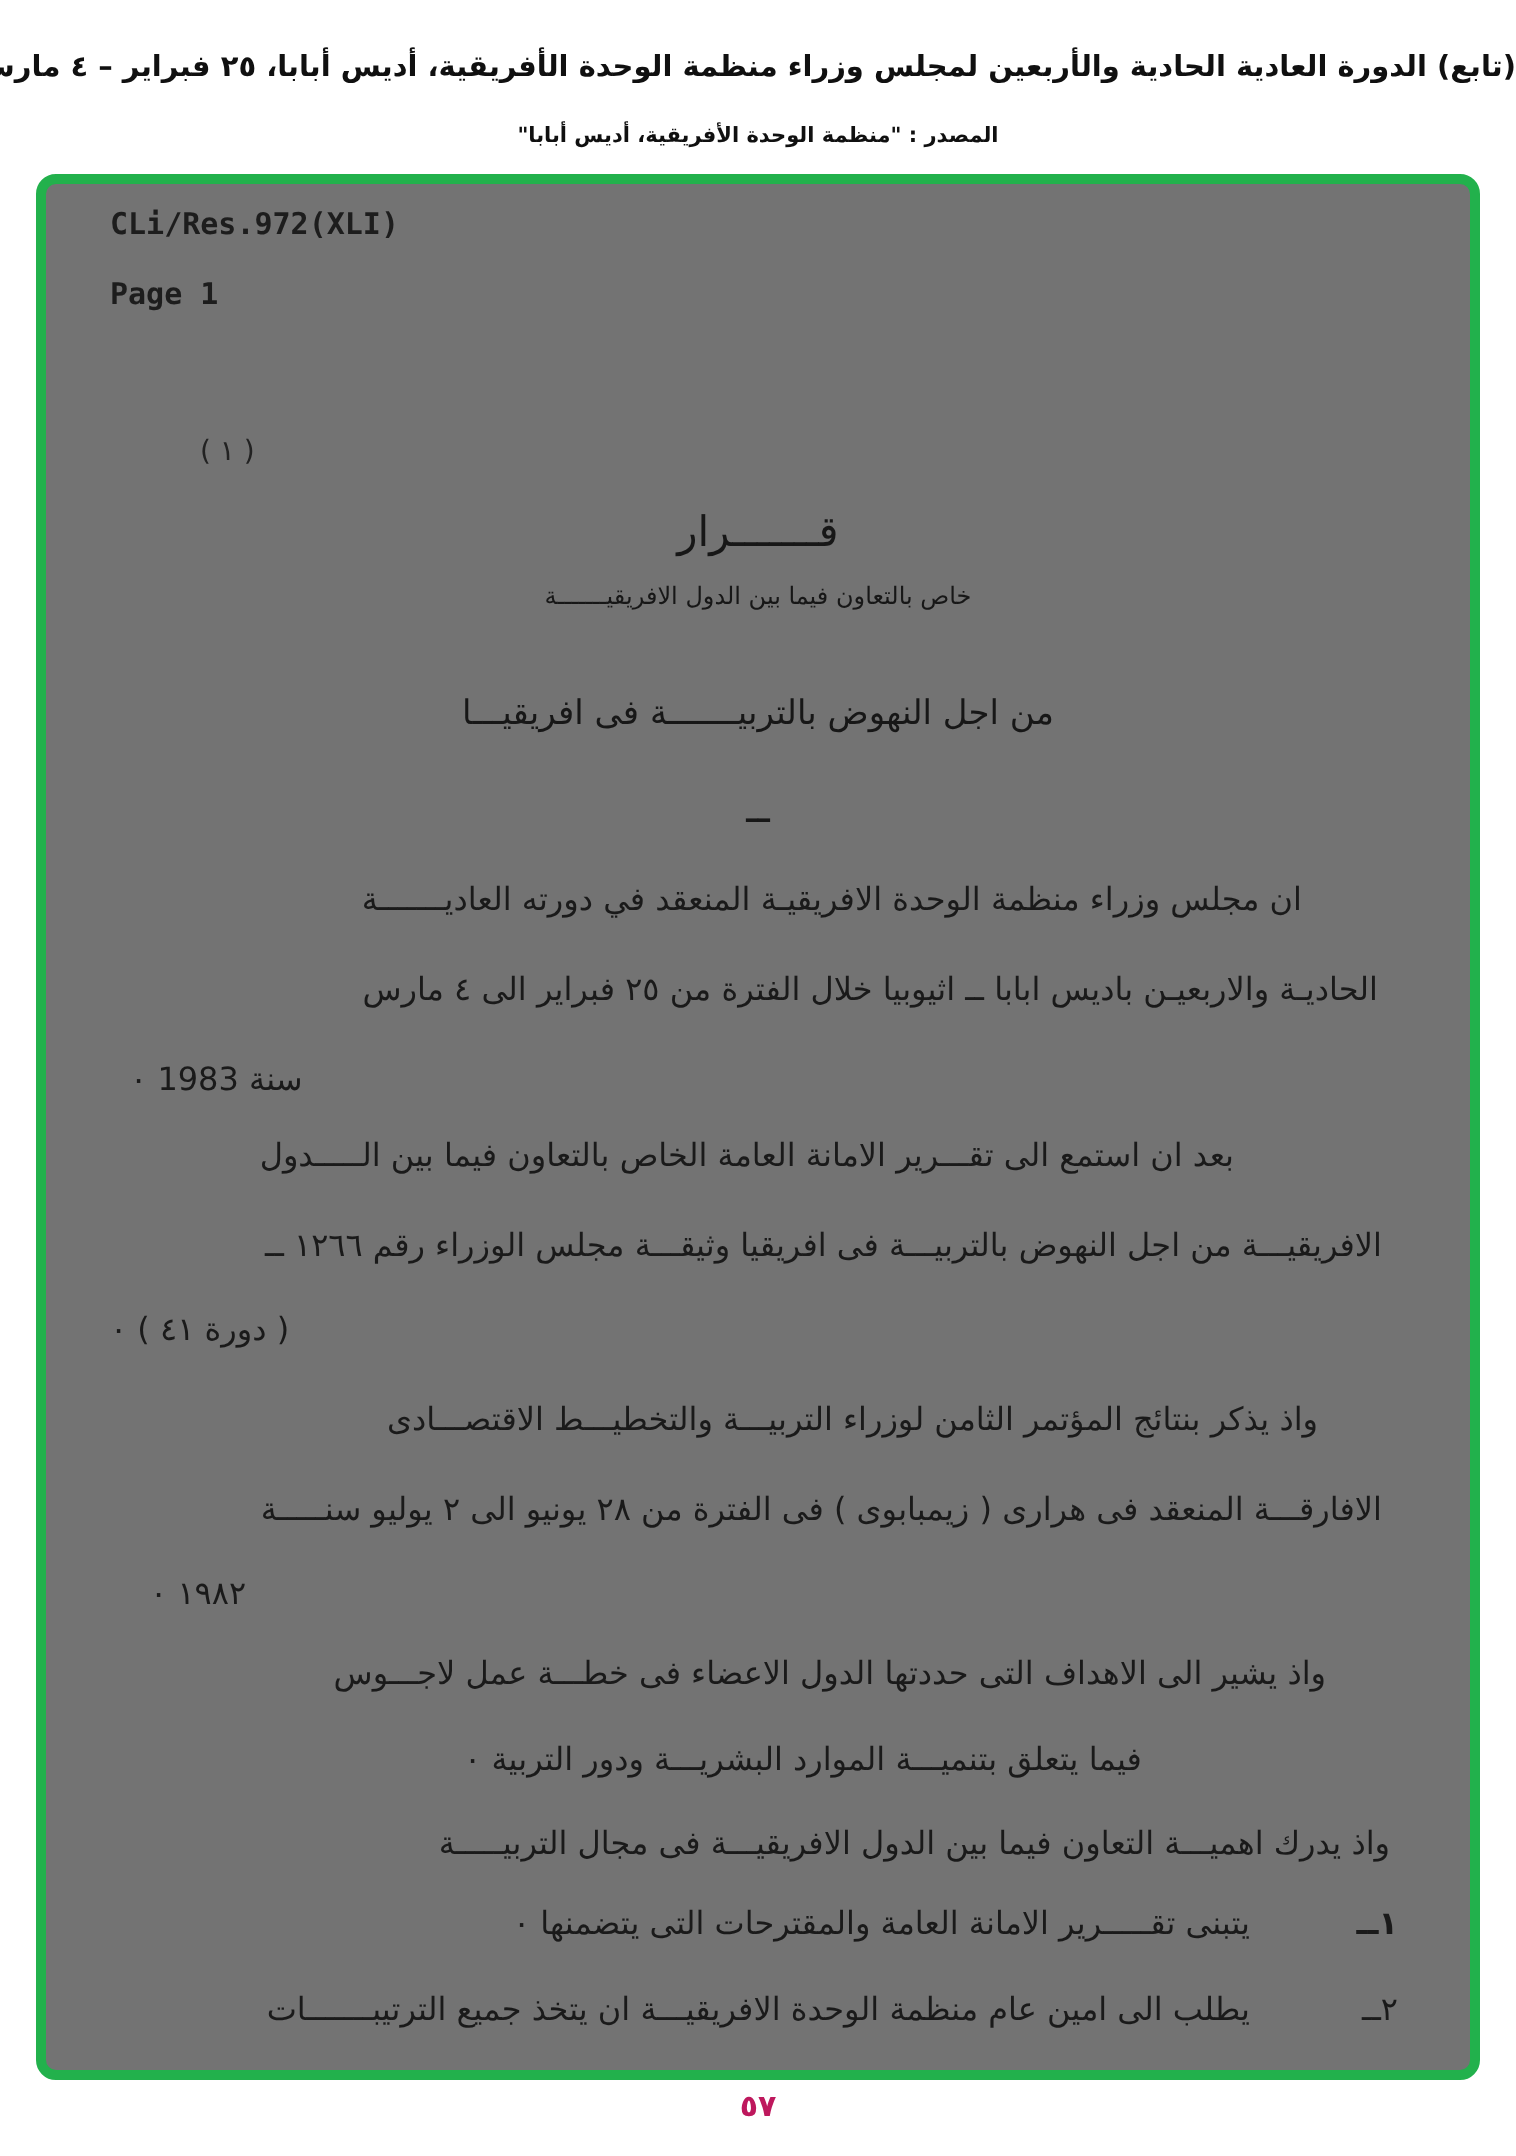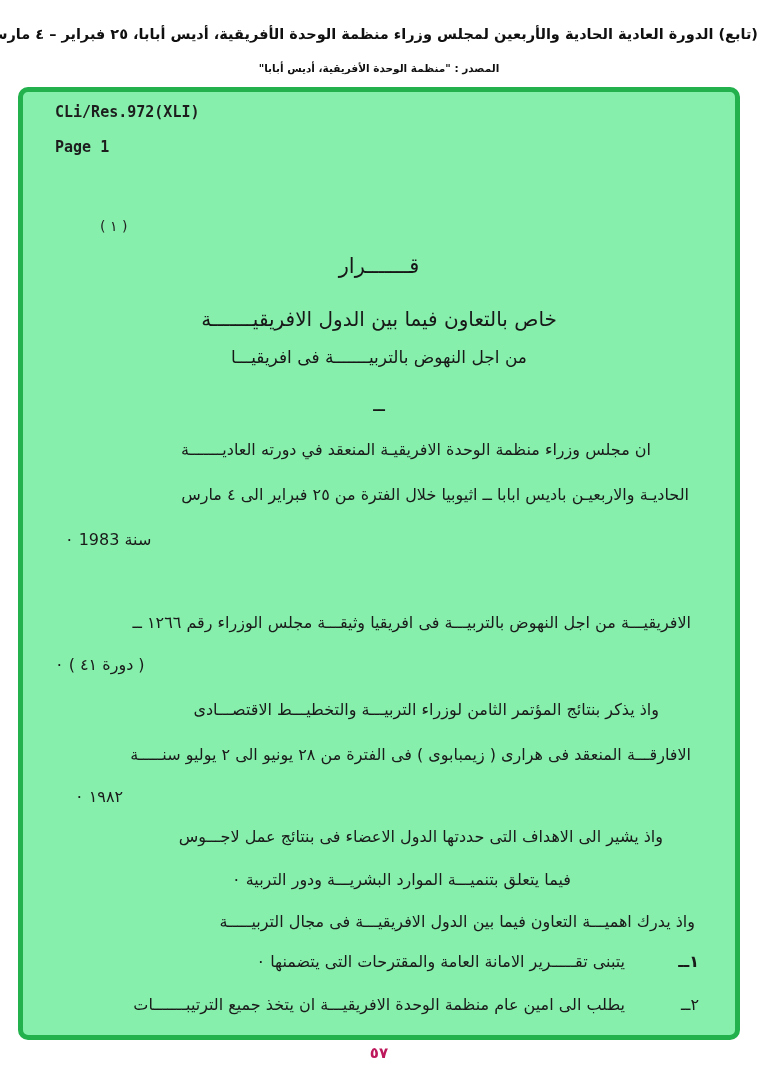--- a/index.html
+++ b/index.html
@@ -8,32 +8,32 @@
     font-family:"DejaVu Sans",sans-serif;color:#161616;overflow:hidden;
   }
   .hdr{
     position:absolute;left:0;right:0;text-align:center;direction:rtl;
     font-weight:bold;color:#101010;white-space:nowrap;
   }
   #session-line{top:26px;font-size:14.5px;letter-spacing:-0.2px;}
   #source-line{top:62px;font-size:10.5px;}
   #green-box{
     position:absolute;left:18px;top:87px;width:712px;height:943px;
-    border:5px solid #22b14c;border-radius:10px;background:#86efac;
+    border:5px solid #22b14c;border-radius:10px;background:#737373;
   }
   .mono{
     font-family:"DejaVu Sans Mono","Liberation Mono",monospace;
     font-weight:bold;color:#1d1d1d;
   }
   #doc-ref{position:absolute;left:32px;top:11px;font-size:15px;}
   #doc-page-label{position:absolute;left:32px;top:46px;font-size:15px;}
   #item-marker{position:absolute;left:77px;top:126px;font-size:14px;color:#222;}
   .centerline{position:absolute;left:0;right:0;text-align:center;direction:rtl;white-space:nowrap;color:#171717;}
   #doc-title{top:162px;font-size:21px;}
-  #doc-sub1{top:215px;font-size:20px;}
+  #doc-sub1{top:199px;font-size:12px;}
   #doc-sub2{top:255px;font-size:17px;}
   #doc-dash{top:300px;font-size:20px;}
   .bline{
     position:absolute;direction:rtl;white-space:nowrap;
     font-size:16px;color:#1a1a1a;letter-spacing:0.2px;
   }
   .from-right{text-align:right;}
   .from-left{direction:rtl;}
   #b0{top:348px;right:84px;}
   #b1{top:393px;right:46px;}
@@ -71,26 +71,27 @@
   <div id="item-marker">( ١ )</div>
 
   <div id="doc-title" class="centerline">قـــــــرار</div>
   <div id="doc-sub1" class="centerline">خاص  بالتعاون فيما بين  الدول الافريقيـــــــة</div>
   <div id="doc-sub2" class="centerline">من  اجل النهوض  بالتربيـــــــة  فى افريقيـــا</div>
   <div id="doc-dash" class="centerline">ــ</div>
 
   <div id="b0" class="bline from-right">ان مجلس وزراء منظمة الوحدة الافريقيـة المنعقد في دورته العاديـــــــة</div>
   <div id="b1" class="bline from-right">الحاديـة والاربعيـن باديس ابابا ــ  اثيوبيا خلال الفترة من ٢٥ فبراير الى ٤ مارس</div>
   <div id="b2" class="bline from-left">سنة 1983 ٠</div>
+  <div id="b3" class="bline from-right">بعد ان استمع الى تقـــرير الامانة العامة الخاص بالتعاون فيما بين الـــــدول</div>
   <div id="b4" class="bline from-right">الافريقيـــة من اجل النهوض بالتربيـــة فى افريقيا وثيقـــة مجلس الوزراء رقم ١٢٦٦  ــ</div>
   <div id="b5" class="bline from-left">( دورة ٤١ ) ٠</div>
   <div id="b6" class="bline from-right">واذ يذكر بنتائج  المؤتمر الثامن لوزراء التربيـــة والتخطيـــط الاقتصـــادى</div>
   <div id="b7" class="bline from-right">الافارقـــة المنعقد  فى هرارى ( زيمبابوى ) فى الفترة من ٢٨ يونيو الى ٢ يوليو سنـــــة</div>
   <div id="b8" class="bline from-left">١٩٨٢ ٠</div>
-  <div id="b9" class="bline from-right">واذ  يشير الى الاهداف التى  حددتها الدول الاعضاء  فى بنتائج عمل لاجـــوس</div>
+  <div id="b9" class="bline from-right">واذ  يشير الى الاهداف التى  حددتها الدول الاعضاء  فى خطـــة عمل لاجـــوس</div>
   <div id="b10" class="bline">فيما يتعلق  بتنميـــة الموارد  البشريـــة ودور التربية ٠</div>
   <div id="b11" class="bline from-right">واذ يدرك   اهميـــة التعاون فيما بين الدول الافريقيـــة فى مجال التربيـــــة</div>
 
   <div id="item1-num" class="list-num">١ــ</div>
   <div id="item1-text" class="list-text">يتبنى  تقـــــرير الامانة العامة والمقترحات  التى يتضمنها ٠</div>
   <div id="item2-num" class="list-num">٢ــ</div>
   <div id="item2-text" class="list-text">يطلب   الى امين عام منظمة الوحدة الافريقيـــة  ان  يتخذ جميع الترتيبـــــــات</div>
 </div>
 
 <div id="footer-page-number">٥٧</div>

